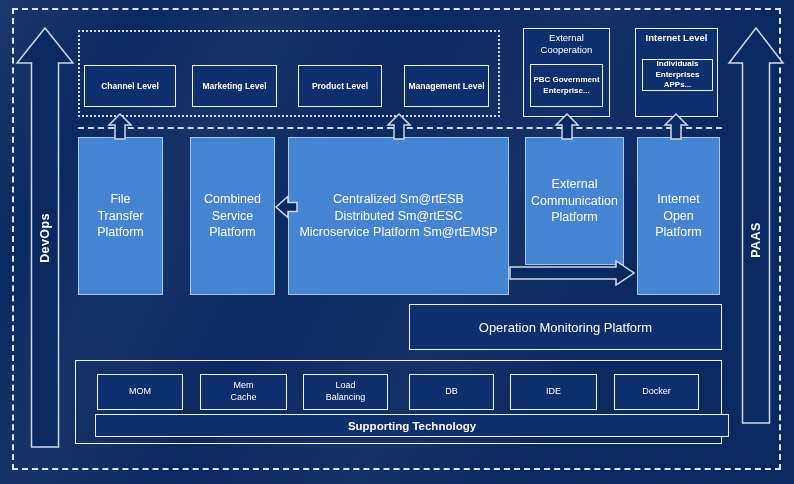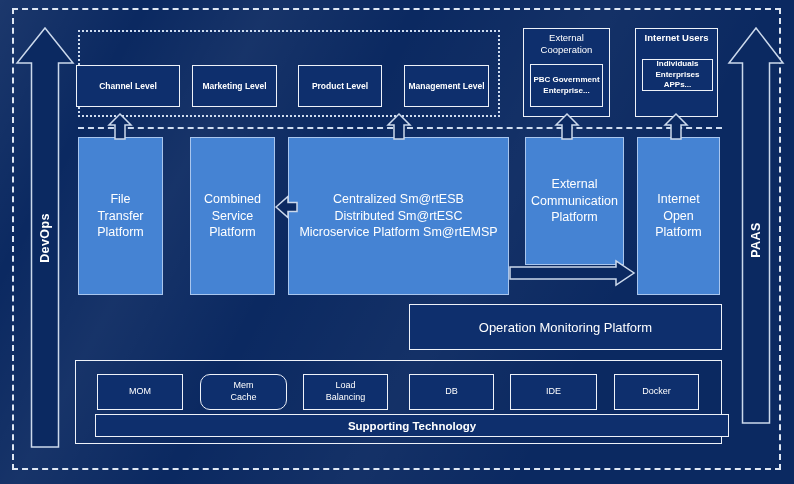--- a/index.html
+++ b/index.html
@@ -24,21 +24,21 @@
   }
   .hdash{
     left:78px;top:127px;width:644px;height:0;
     border-top:2px dashed #cfdcef;
   }
   .darkbox{
     background:#0e2f6d;border:1px solid #eef2f9;
     display:flex;align-items:center;justify-content:center;text-align:center;
   }
   .level-box{top:65px;height:42px;font-weight:bold;font-size:8.5px;line-height:1.2;}
-  .lv0{left:76px;width:104px;}
+  .lv0{left:84px;width:92px;}
   .lv1{left:192px;width:85px;}
   .lv2{left:298px;width:84px;}
   .lv3{left:404px;width:85px;}
   .actor-box{
     background:#0e2f6d;border:1px solid #eef2f9;top:28px;height:89px;
     display:flex;flex-direction:column;align-items:center;
   }
   .actor-title{margin-top:3px;font-size:9.5px;line-height:1.25;text-align:center;white-space:pre-line;}
   .bold{font-weight:bold;}
   .actor-inner{
@@ -61,21 +61,21 @@
   .pf-ec{left:525px;width:99px;height:128px;}
   .pf-io{left:637px;width:83px;}
   .gov{left:78px;top:304px;width:315px;height:46px;font-size:13px;}
   .mon{left:409px;top:304px;width:313px;height:46px;font-size:13px;}
   .support-wrap{
     left:75px;top:360px;width:647px;height:84px;
     border:1px solid #eef2f9;
   }
   .tech-box{top:374px;height:36px;font-size:9px;line-height:1.3;white-space:pre-line;}
   .t0{left:97px;width:86px;}
-  .t1{left:200px;width:87px;border-radius:10px;}
+  .t1{left:200px;width:87px;}
   .t2{left:303px;width:85px;}
   .t3{left:409px;width:85px;}
   .t4{left:510px;width:87px;}
   .t5{left:614px;width:85px;}
   .support-bar{
     left:95px;top:414px;width:634px;height:23px;
     background:#0e2f6d;border:1px solid #eef2f9;
     display:flex;align-items:center;justify-content:center;
     font-weight:bold;font-size:11.5px;
   }
@@ -109,21 +109,21 @@
   </div>
 
   <div class="abs actor-box ext-coop">
     <div class="actor-title">External
 Cooperation</div>
     <div class="actor-inner">PBC Government
 Enterprise...</div>
   </div>
 
   <div class="abs actor-box inet-users">
-    <div class="actor-title bold">Internet Users</div>
+    <div class="actor-title bold">Internet Level</div>
     <div class="actor-inner">Individuals
 Enterprises
 APPs...</div>
   </div>
 
   <div class="abs hdash"></div>
 
   <div class="abs platform pf-ft">
     <span>File
 Transfer

